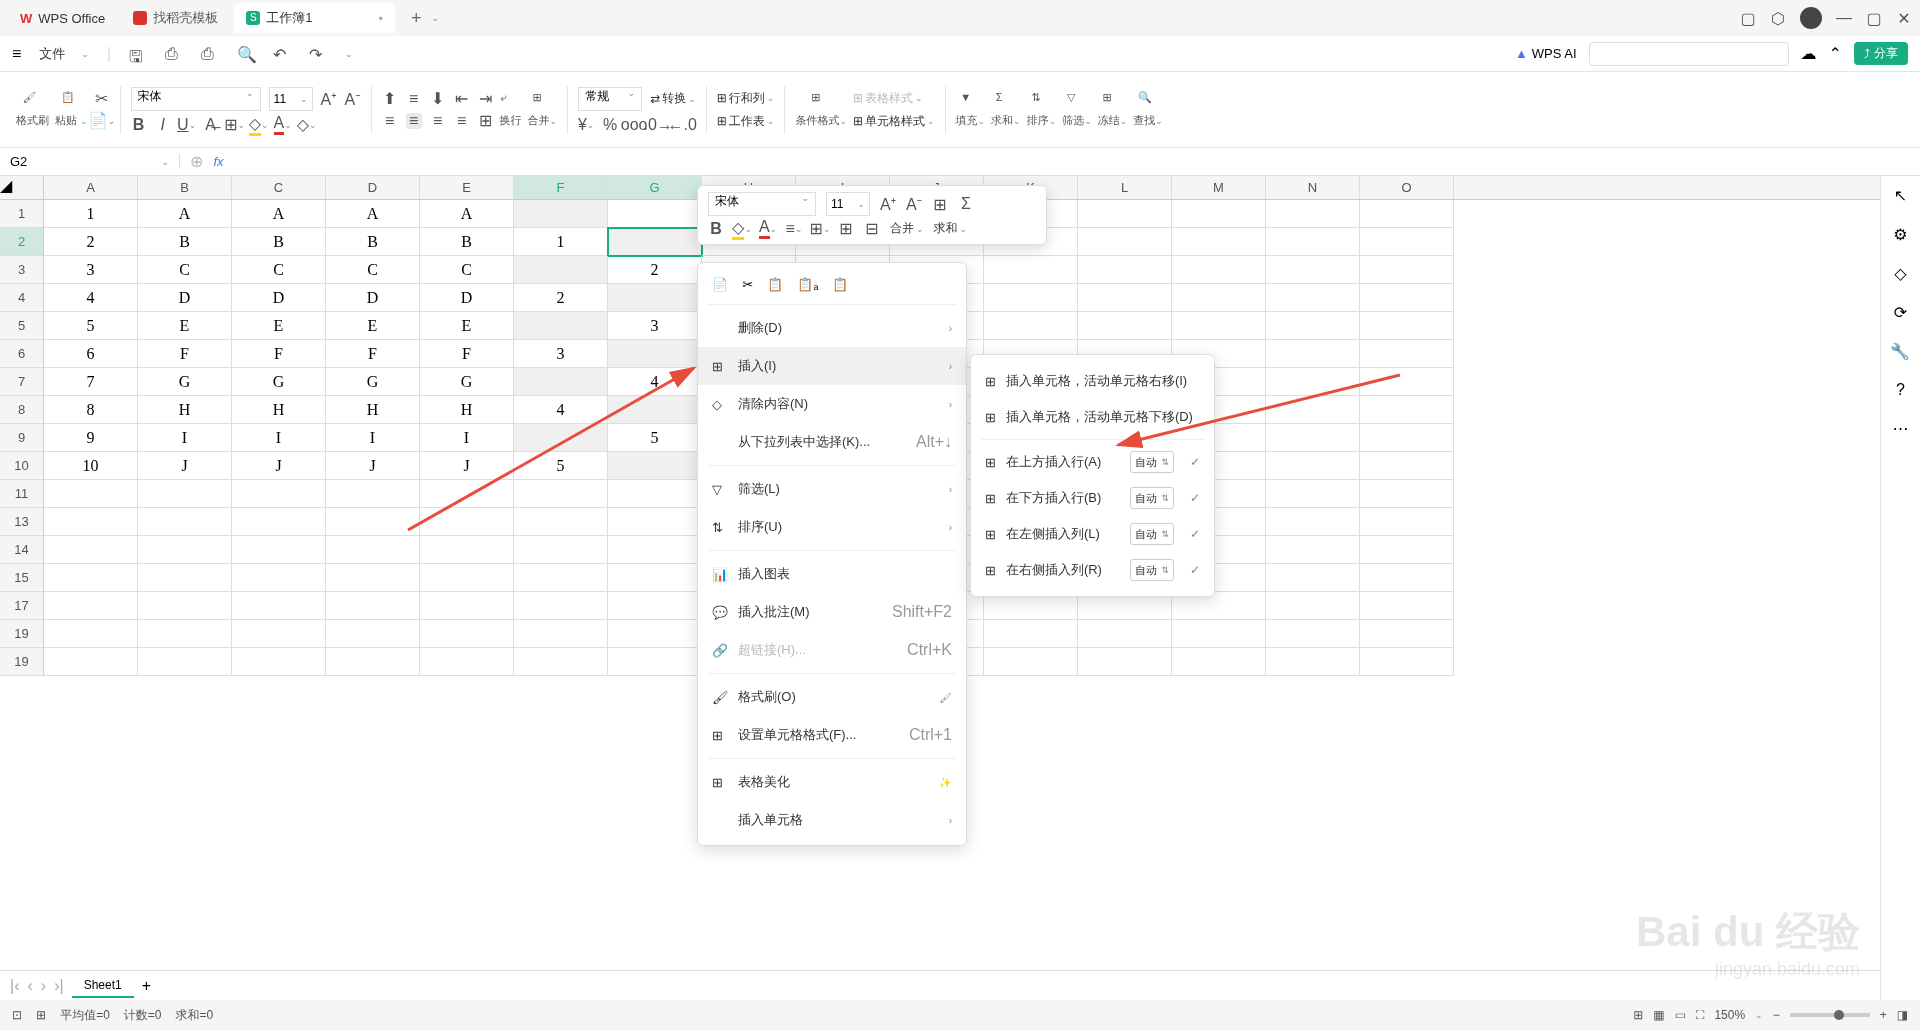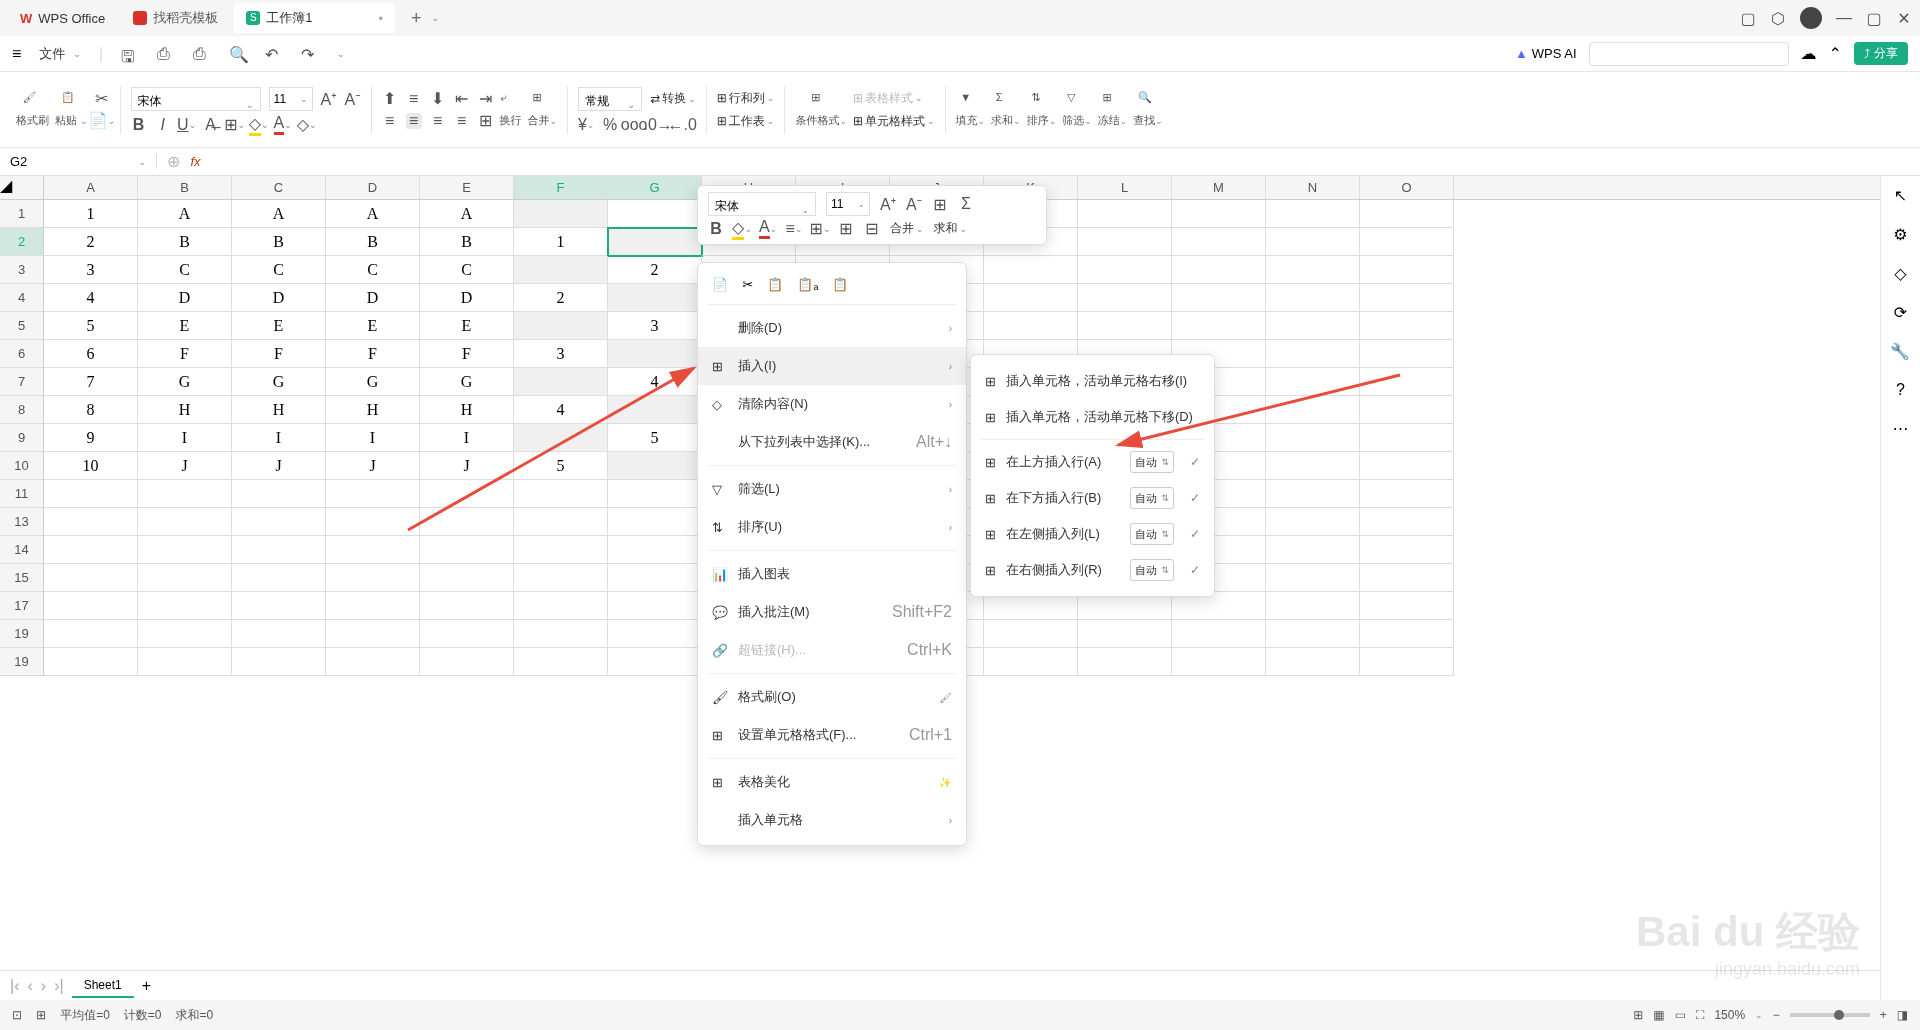--- a/index.html
+++ b/index.html
@@ -12,46 +12,46 @@
 .app-tab.wps { background: transparent; }
 .app-tab.template { background: transparent; color: #555; }
 .app-tab.active { background: #fff; }
 .tab-bar-right { margin-left: auto; display: flex; align-items: center; gap: 14px; }
 .win-icon { width: 16px; height: 16px; display: inline-flex; align-items: center; justify-content: center; color: #555; }
 .avatar { width: 22px; height: 22px; border-radius: 50%; background: #444; }
 
 
 .menu-bar { height: 36px; background: #fff; display: flex; align-items: center; padding: 0 12px; border-bottom: 1px solid #e5e5e5; }
 .menu-left { display: flex; align-items: center; gap: 18px; }
-.file-btn { display: flex; align-items: center; gap: 8px; font-size: 13px; color: #333; }
+.file-btn { display: flex; align-items: center; gap: 16px; font-size: 13px; color: #333; }
 .qat-icon { width: 18px; height: 18px; color: #555; }
 .menu-tabs { display: flex; gap: 24px; margin-left: 20px; }
 .menu-tab { font-size: 14px; color: #333; padding: 6px 2px; cursor: pointer; }
 .menu-tab.active { color: #1aad83; border-bottom: 2px solid #1aad83; font-weight: 500; }
 .menu-right { margin-left: auto; display: flex; align-items: center; gap: 12px; }
 .wps-ai { display: flex; align-items: center; gap: 4px; font-size: 13px; }
 .search-box { width: 200px; height: 24px; border: 1px solid #ddd; border-radius: 4px; }
 .share-btn { background: #1aad83; color: #fff; padding: 3px 10px; border-radius: 4px; font-size: 12px; display: flex; align-items: center; gap: 4px; }
 
 
 .ribbon { height: 76px; background: #fff; border-bottom: 1px solid #e5e5e5; display: flex; align-items: center; padding: 0 16px; gap: 6px; }
 .ribbon-sep { width: 1px; height: 48px; background: #e5e5e5; margin: 0 4px; }
 .ribbon-btn { display: flex; flex-direction: column; align-items: center; gap: 2px; font-size: 11px; color: #555; }
 .ribbon-icon { width: 20px; height: 20px; color: #555; }
 .ribbon-icon-s { width: 16px; height: 16px; color: #555; display: inline-flex; align-items: center; justify-content: center; }
-.font-select { width: 130px; height: 24px; border: 1px solid #ddd; font-size: 12px; padding: 0 6px; display: flex; align-items: flex-end; justify-content: space-between; }
+.font-select { width: 130px; height: 24px; border: 1px solid #ddd; font-size: 12px; padding: 0 6px; display: flex; align-items: flex-start; justify-content: space-between; }
 .size-select { width: 44px; height: 24px; border: 1px solid #ddd; font-size: 12px; padding: 0 4px; display: flex; align-items: center; justify-content: space-between; }
 .ribbon-row { display: flex; align-items: center; gap: 8px; }
 .ribbon-col { display: flex; flex-direction: column; gap: 6px; }
 
 
 .formula-bar { height: 28px; background: #fff; border-bottom: 1px solid #ddd; display: flex; align-items: center; }
-.cell-ref { width: 157px; border-right: 1px solid #ddd; padding: 0 10px; font-size: 13px; text-align: center; display: flex; align-items: center; justify-content: space-between; }
+.cell-ref { width: 180px; border-right: 1px solid #ddd; padding: 0 10px; font-size: 13px; text-align: center; display: flex; align-items: center; justify-content: space-between; }
 .fx-area { display: flex; align-items: center; gap: 10px; padding: 0 10px; }
-.fx-label { font-style: italic; color: #c2410c; font-size: 13px; }
+.fx-label { font-style: italic; color: #3b82f6; font-size: 13px; }
 
 
 .grid-area { position: absolute; top: 176px; left: 0; right: 40px; bottom: 60px; overflow: hidden; }
 .col-headers { display: flex; height: 24px; background: #f5f5f5; border-bottom: 1px solid #ccc; }
 .corner { width: 44px; border-right: 1px solid #ccc; background: #f5f5f5; }
 .col-h { width: 94px; text-align: center; font-size: 13px; color: #555; border-right: 1px solid #ddd; line-height: 24px; }
 .col-h.sel { background: #d0e8df; color: #1aad83; }
 .grid-body { position: relative; }
 .grid-row { display: flex; height: 28px; }
 .row-h { width: 44px; background: #f5f5f5; border-right: 1px solid #ccc; border-bottom: 1px solid #ddd; text-align: center; font-size: 13px; color: #555; line-height: 28px; }

